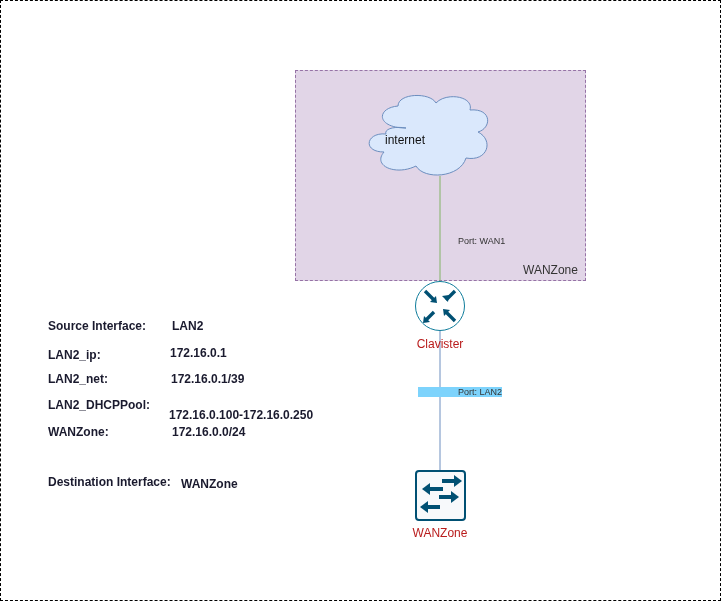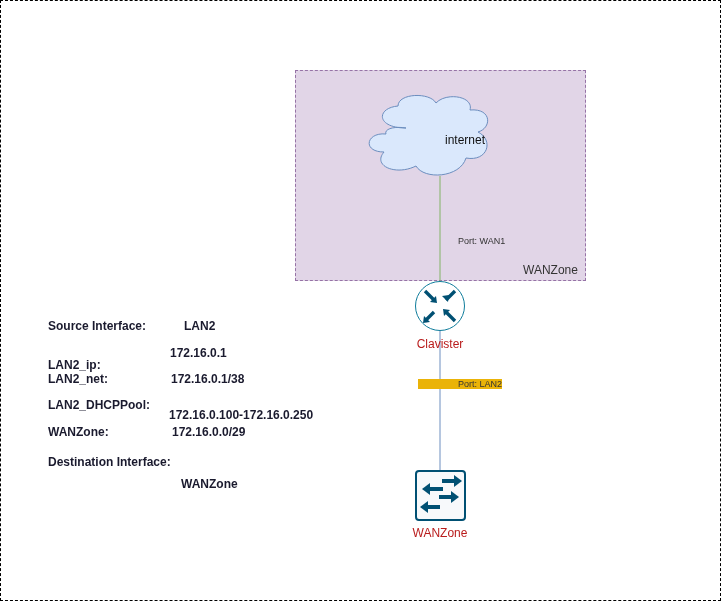--- a/index.html
+++ b/index.html
@@ -2,21 +2,21 @@
 <html><head>
 <meta charset="utf-8">
 <style>
   html, body { margin: 0; padding: 0; background: #ffffff; }
   body { width: 721px; height: 601px; position: relative; overflow: hidden; font-family: "Liberation Sans", sans-serif; }
   .frame { position: absolute; left: 0; top: 0; width: 719px; height: 599px; border: 1px dashed #000; box-sizing: content-box; }
   .zone { position: absolute; left: 295px; top: 70px; width: 289px; height: 209px; background: #e1d5e7; border: 1px dashed #9673a6; }
   .zone-label { position: absolute; left: 523px; top: 263px; font-size: 12px; color: #333; }
   .edge-label { position: absolute; font-size: 9px; color: #333; background: transparent; padding-left: 40px; }
   .node-label { position: absolute; font-size: 12px; color: #b91c1c; text-align: center; width: 100px; }
-  .cloud-label { position: absolute; left: 385px; top: 133px; width: 100px; text-align: right; font-size: 12px; color: #111; }
+  .cloud-label { position: absolute; left: 385px; top: 133px; width: 100px; text-align: left; font-size: 12px; color: #111; }
   svg.layer { position: absolute; left: 0; top: 0; }
   .info { position: absolute; font-size: 12px; font-weight: bold; color: #1a1a2e; white-space: nowrap; }
 </style>
 </head>
 <body>
 
 <div class="frame"></div>
 
 <div class="zone"></div>
 <div class="zone-label">WANZone</div>
@@ -54,33 +54,33 @@
       <rect x="439" y="495" width="12" height="4"></rect>
       <polygon points="451,491 459,497 451,503"></polygon>
       <rect x="428" y="505" width="12" height="4"></rect>
       <polygon points="428,501 420,507 428,513"></polygon>
     </g>
   </g>
 </svg>
 
 <div class="cloud-label">internet</div>
 <div class="edge-label" style="left:418px; top:236px;">Port: WAN1</div>
-<div class="edge-label" style="left:418px; top:379px; background:#eab308;">Port: LAN2</div>
+<div class="edge-label" style="left:418px; top:387px; background:#7dd3fc;">Port: LAN2</div>
 <div class="node-label" style="left:390px; top:337px;">Clavister</div>
 <div class="node-label" style="left:390px; top:526px;">WANZone</div>
 
 <div class="info" style="left:48px; top:319px;">Source Interface:</div>
-<div class="info" style="left:172px; top:319px;margin-left:12px;">LAN2</div>
+<div class="info" style="left:172px; top:319px;">LAN2</div>
 
-<div class="info" style="left:48px; top:358px;">LAN2_ip:</div>
+<div class="info" style="left:48px; top:348px;">LAN2_ip:</div>
 <div class="info" style="left:170px; top:346px;">172.16.0.1</div>
 
 <div class="info" style="left:48px; top:372px;">LAN2_net:</div>
-<div class="info" style="left:171px; top:372px;">172.16.0.1/38</div>
+<div class="info" style="left:171px; top:372px;">172.16.0.1/39</div>
 
 <div class="info" style="left:48px; top:398px;">LAN2_DHCPPool:</div>
 <div class="info" style="left:169px; top:408px;">172.16.0.100-172.16.0.250</div>
 
 <div class="info" style="left:48px; top:425px;">WANZone:</div>
-<div class="info" style="left:172px; top:425px;">172.16.0.0/29</div>
+<div class="info" style="left:172px; top:425px;">172.16.0.0/24</div>
 
-<div class="info" style="left:48px; top:455px;">Destination Interface:</div>
+<div class="info" style="left:48px; top:475px;">Destination Interface:</div>
 <div class="info" style="left:181px; top:477px;">WANZone</div>
 
 </body></html>

